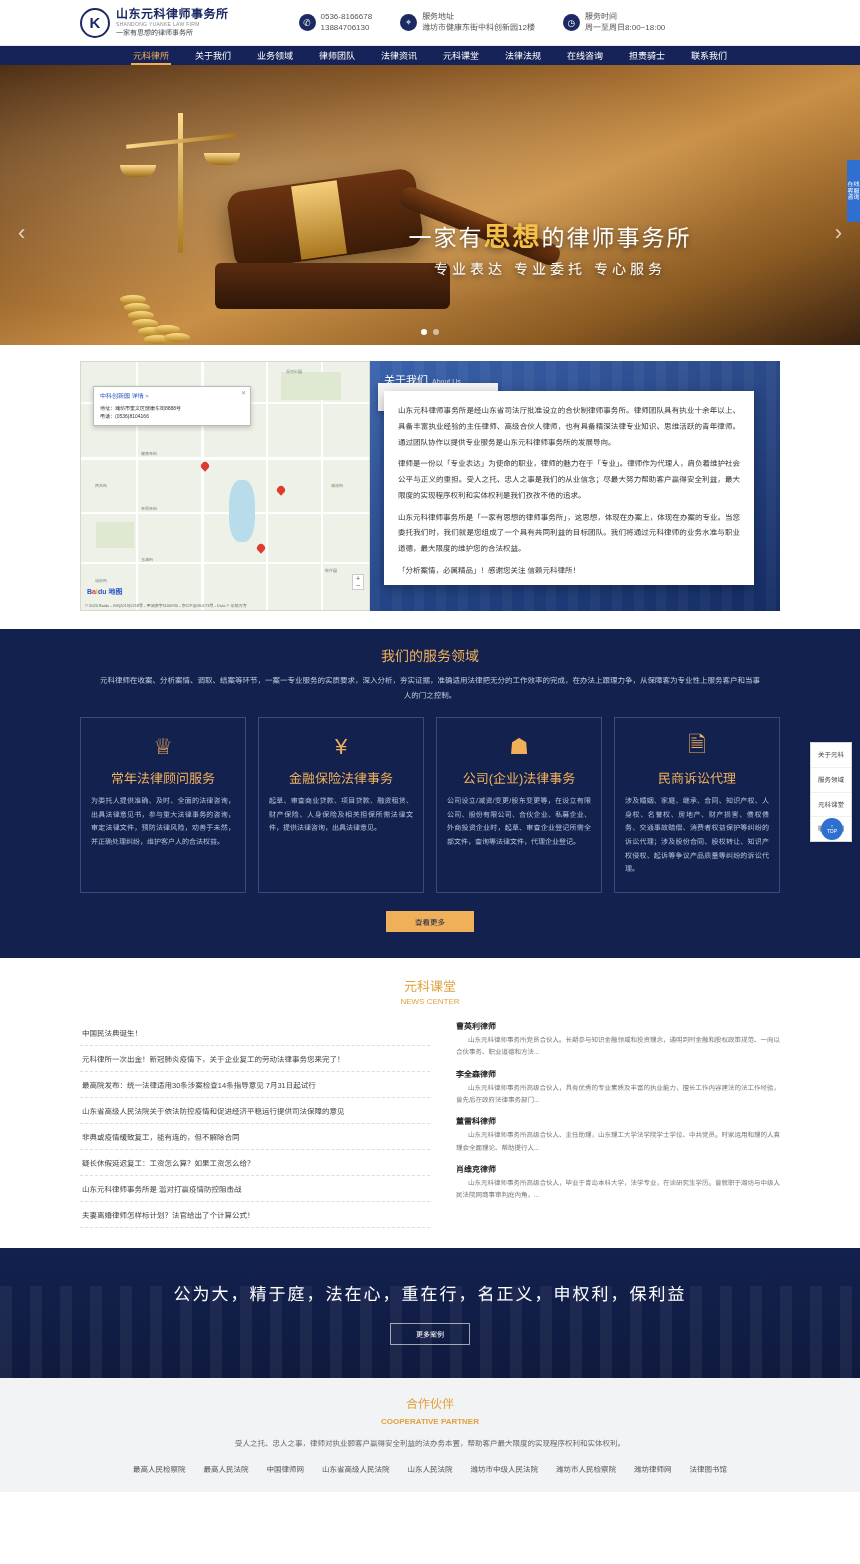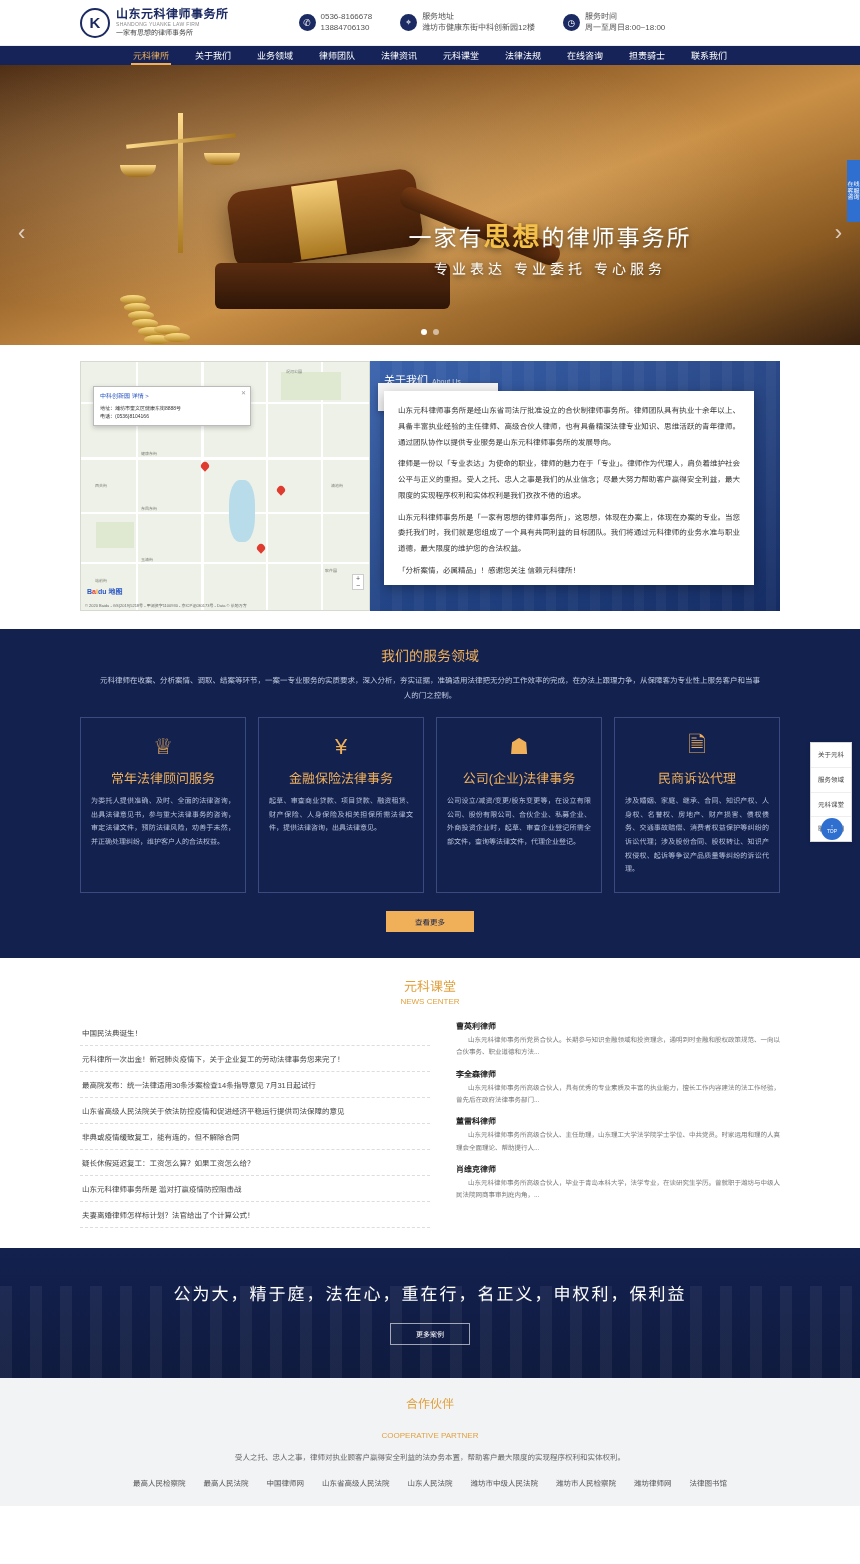--- a/index.html
+++ b/index.html
@@ -209,21 +209,21 @@
     background:repeating-linear-gradient(90deg, rgba(255,255,255,.25) 0 12px, rgba(255,255,255,0) 12px 30px);
   }
   .slogan h3{position:relative;color:#fff;font-size:17px;letter-spacing:2px;font-weight:normal;}
   .slogan .btn{
     position:relative;margin-top:18px;width:80px;padding:5px 0;text-align:center;font-size:7px;
     color:#fff;border:1px solid rgba(255,255,255,.6);background:transparent;cursor:pointer;
   }
   
   .partners{background:#f2f3f5;padding:16px 0 18px;text-align:center;}
   .partners .cn{color:#e0a13f;font-size:12px;}
-  .partners .en{color:#e0a13f;font-size:8px;margin-top:20px;}
+  .partners .en{color:#e0a13f;font-size:8px;margin-top:6px;font-weight:bold;}
   .partners .desc{width:620px;margin:10px auto 12px;font-size:7.5px;color:#666;line-height:2;text-align:center;}
   .plinks{display:flex;justify-content:center;gap:18px;font-size:7.5px;color:#555;}
   
   .float{
     position:absolute;right:8px;top:742px;width:42px;background:#fff;border:1px solid #d8d8d8;
     box-shadow:0 1px 4px rgba(0,0,0,.15);
   }
   .float div{
     font-size:6.5px;color:#444;text-align:center;padding:7px 2px;border-bottom:1px solid #eee;line-height:1.5;
   }

